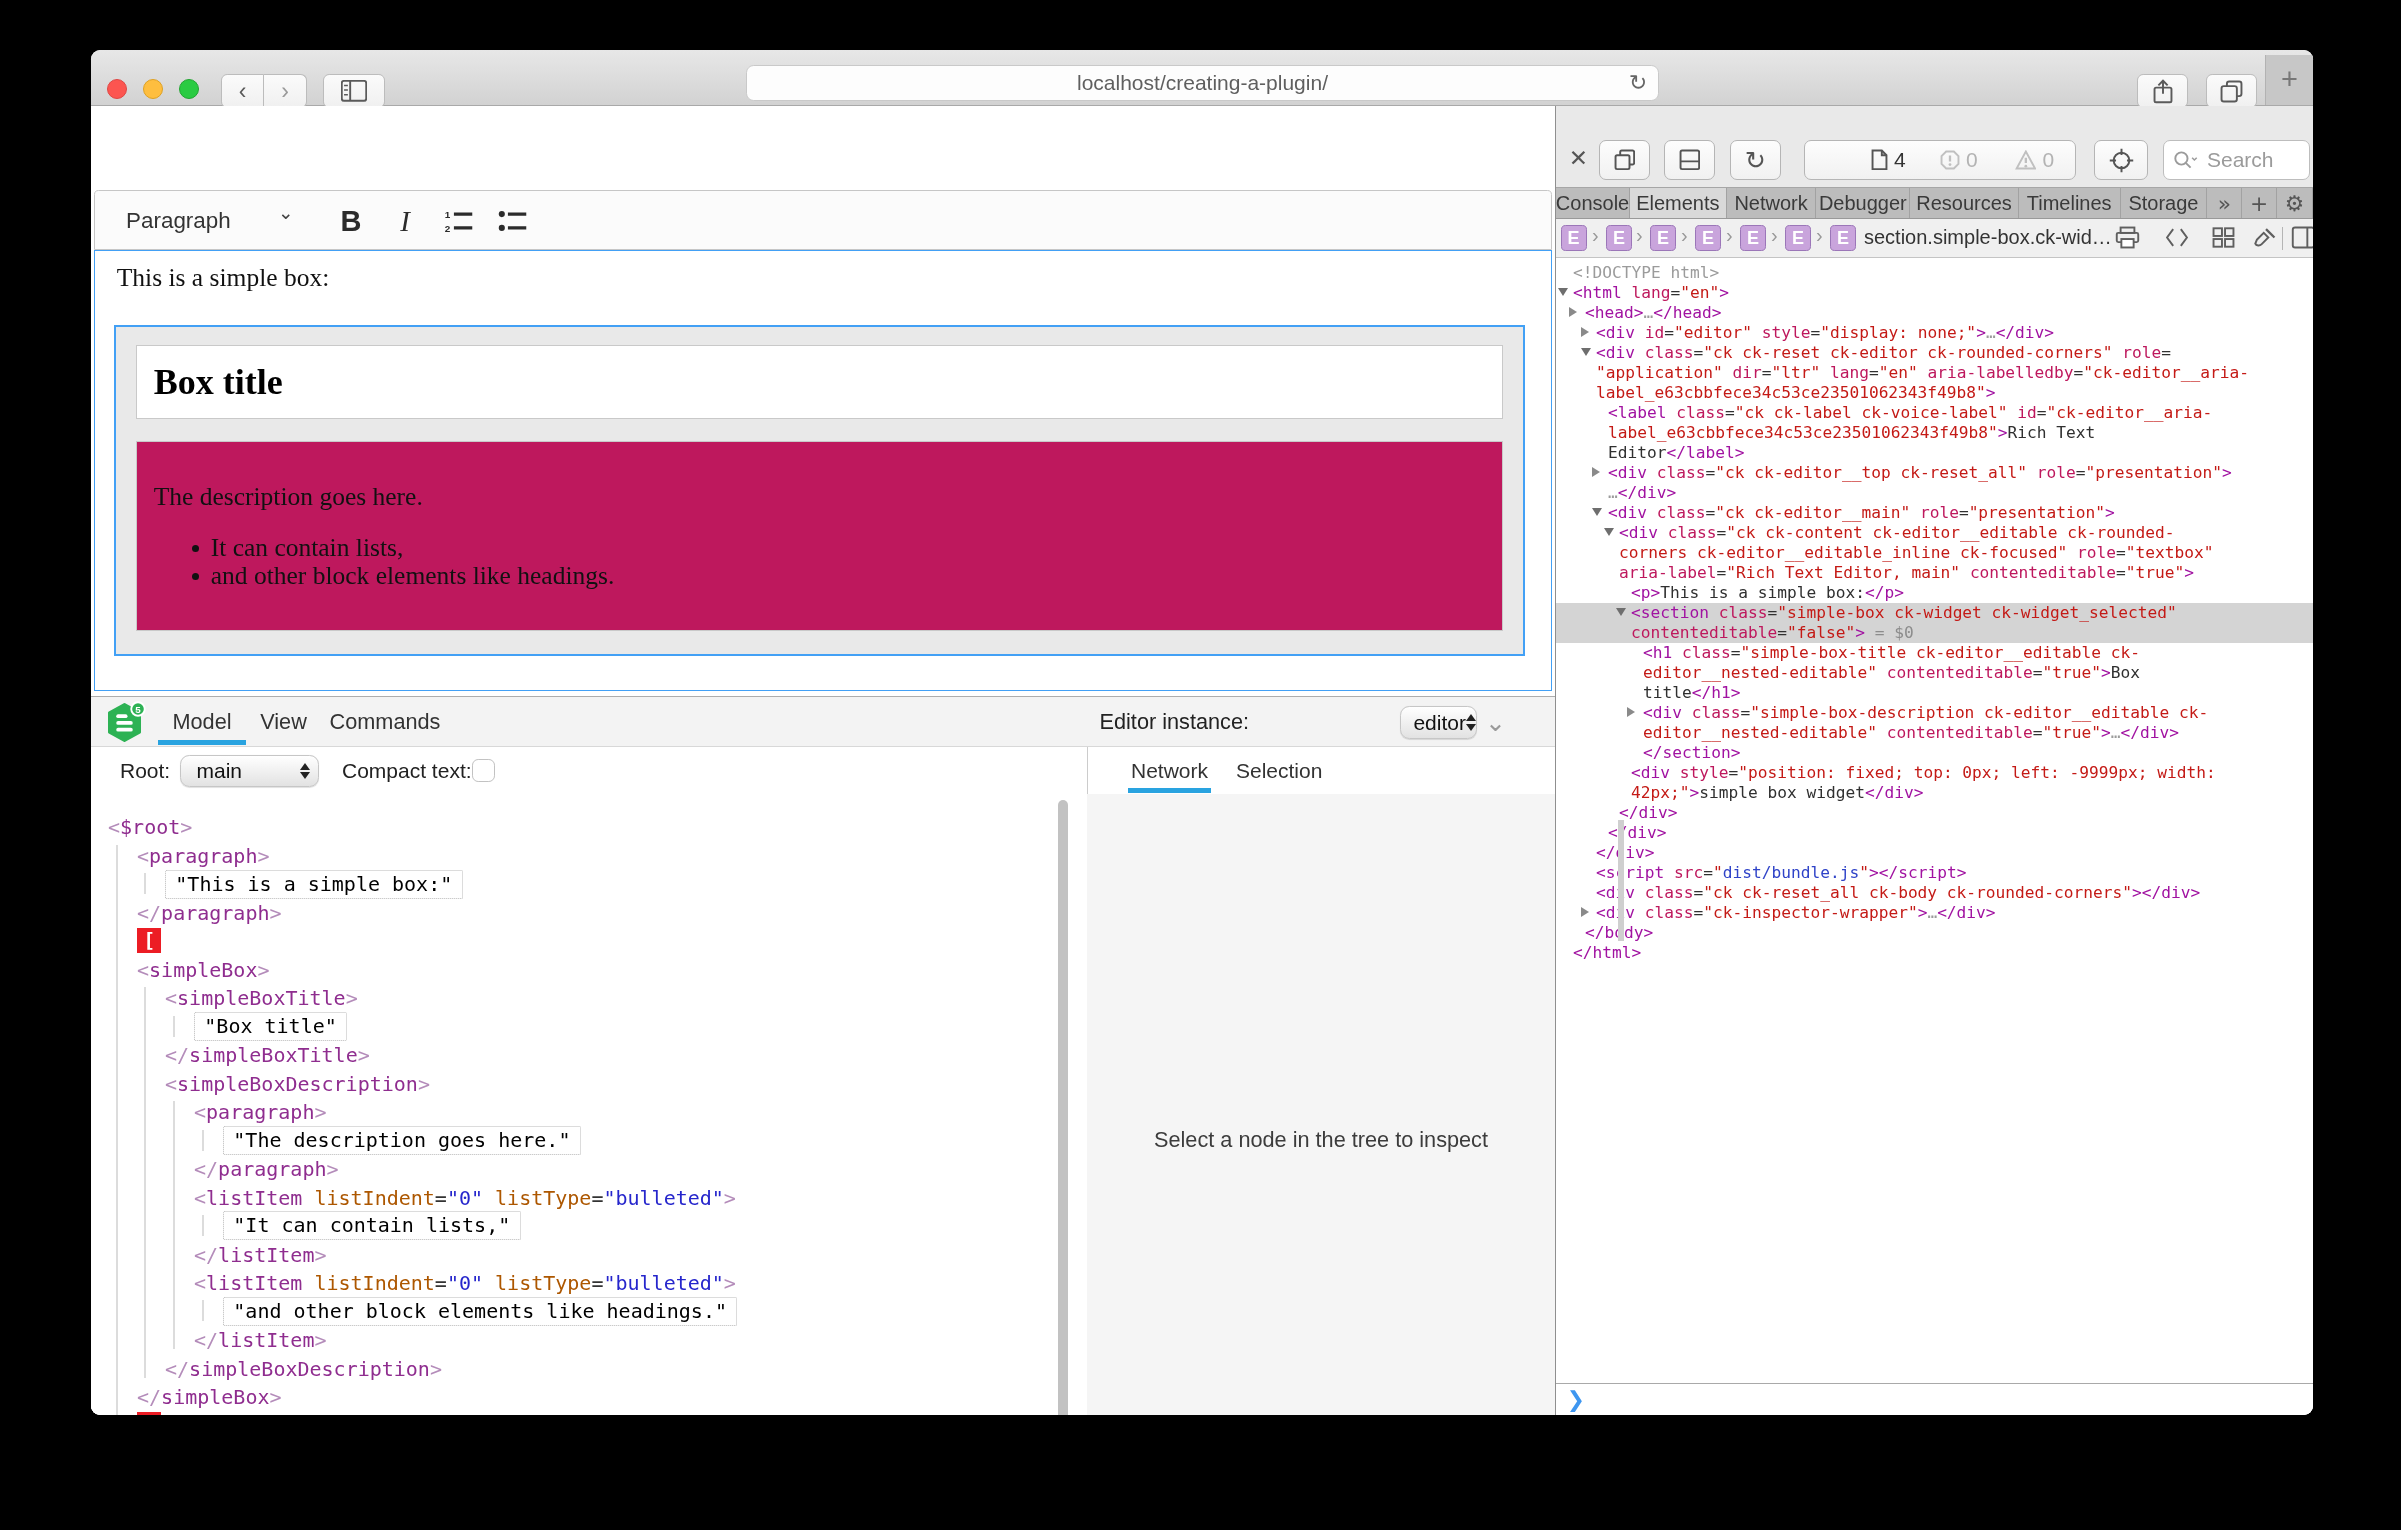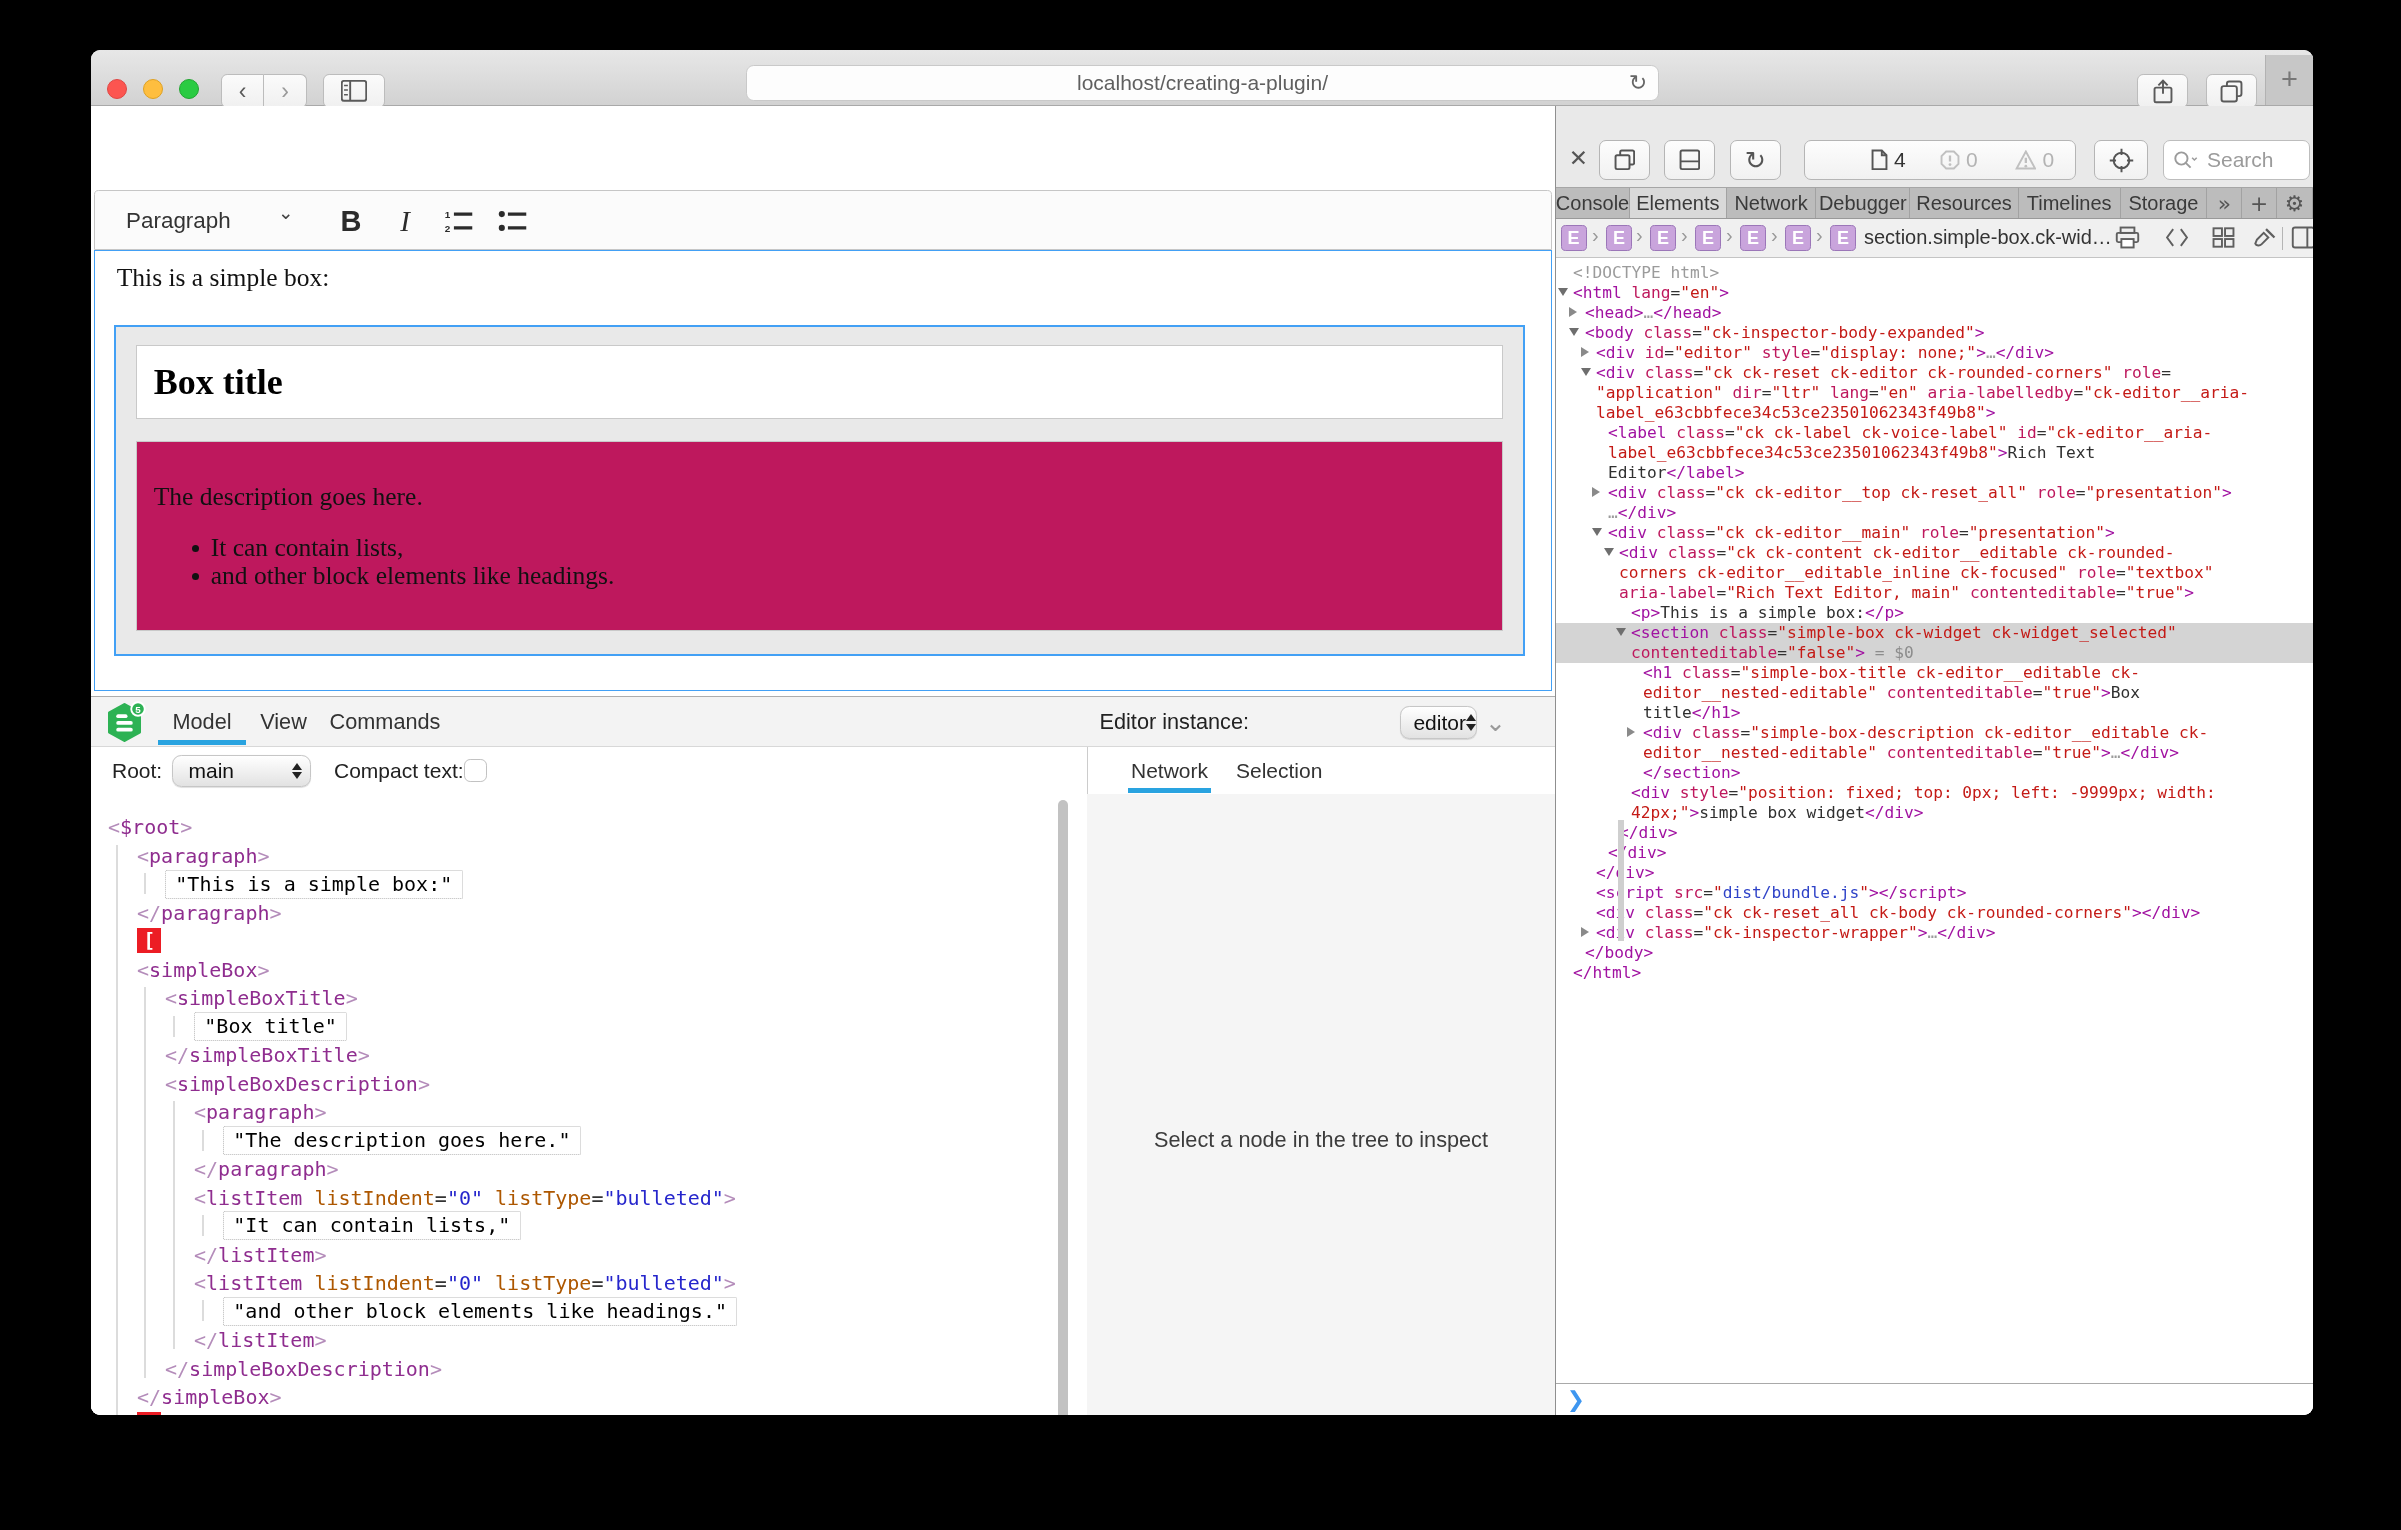--- a/index.html
+++ b/index.html
@@ -53,21 +53,21 @@
   .insp-tab.active::after { content:""; position:absolute; left:0; right:0; bottom:1.5px; height:4.6px; background:#29a3e0; }
   #itab-0 { left:67px; width:88px; } #itab-1 { left:159px; width:67px; } #itab-2 { left:236px; width:116px; }
   #insp-instance-label { position:absolute; right:306px; top:0; height:49px; display:flex; align-items:center; font-size:21.7px; color:#222;margin-left:48px; }
   .mac-select { background:linear-gradient(#ffffff,#e2e2e2); border:0.8px solid #c6c6c6; border-radius:9.3px; display:flex; align-items:center; font-size:21px; color:#111; box-shadow:0 0.8px 0.8px rgba(0,0,0,.12); }
   #insp-instance-select { position:absolute; left:1309px; top:9.3px; width:77px; height:32.5px; padding-left:12.4px; }
   .updown { margin-left:auto; margin-right:7.7px; display:flex; flex-direction:column; gap:2.3px; }
   .updown i { width:0; height:0; border-left:5.4px solid transparent; border-right:5.4px solid transparent; }
   .updown .u { border-bottom:7px solid #222; } .updown .d { border-top:7px solid #222; }
   #insp-collapse { position:absolute; left:1394px; top:10.8px; color:#9a9a9a; font-size:25px; font-family:"DejaVu Sans",sans-serif; }
 
-  #insp-subheader { position:absolute; left:4px; top:50px; width:100%; height:48px; background:#fff; border-bottom:0.8px solid #cfcfcf; }
+  #insp-subheader { position:absolute; left:12px; top:50px; width:100%; height:48px; background:#fff; border-bottom:0.8px solid #cfcfcf; }
   #root-label { position:absolute; left:17px; top:0; height:48px; display:flex; align-items:center; font-size:21px; color:#222; }
   #root-select { position:absolute; left:77px; top:7.7px; width:139px; height:32.5px; padding-left:15.5px; }
   #compact-label { position:absolute; left:239px; top:0; height:48px; display:flex; align-items:center; font-size:21px; color:#222; }
   #compact-box { position:absolute; left:369px; top:12.4px; width:23px; height:23px; background:#fff; border:0.8px solid #c2c2c2; border-radius:6.2px; }
 
   #insp-divider { position:absolute; left:996px; top:50px; width:0.8px; bottom:0; background:#ccc; }
   .side-tab { position:absolute; top:50px; height:47px; display:flex; align-items:center; font-size:21px; color:#333; }
   .side-tab.active::after { content:""; position:absolute; left:-3.1px; right:-3.1px; bottom:1.5px; height:4.6px; background:#29a3e0; }
   #stab-0 { left:1040px; } #stab-1 { left:1145px; }
   #insp-right { position:absolute; left:996px; top:97px; right:0; bottom:0; background:#f5f5f5; }
@@ -428,21 +428,20 @@
               <line x1="21" y1="2" x2="21" y2="28" stroke="#5f5f5f" stroke-width="2.5"></line>
             </svg>
       </span>
     </div>
 
     <div id="dt-code">
       <div id="code-lines" style="padding-top: 4.6px;">
             <div class="code-line" style="padding-left: 17px;"><span class="cg">&lt;!DOCTYPE html&gt;</span></div>
             <div class="code-line" style="padding-left: 17px;"><span class="tri d" style="left: 1.5px;"></span><span class="ct">&lt;html </span><span class="ca">lang</span><span class="cp">=</span><span class="cv">"en"</span><span class="ct">&gt;</span></div>
             <div class="code-line" style="padding-left: 29px;"><span class="tri r" style="left: 13px;"></span><span class="ct">&lt;head&gt;</span><span class="cg">…</span><span class="ct">&lt;/head&gt;</span></div>
-            <div class="code-line" style="padding-left: 29px;"><span class="tri d" style="left: 13px;"></span><span class="ct">&lt;body </span><span class="ca">class</span><span class="cp">=</span><span class="cv">"ck-inspector-body-expanded"</span><span class="ct">&gt;</span></div>
             <div class="code-line" style="padding-left: 40px;"><span class="tri r" style="left: 25px;"></span><span class="ct">&lt;div </span><span class="ca">id</span><span class="cp">=</span><span class="cv">"editor"</span><span class="cp"> </span><span class="ca">style</span><span class="cp">=</span><span class="cv">"display: none;"</span><span class="ct">&gt;</span><span class="cg">…</span><span class="ct">&lt;/div&gt;</span></div>
             <div class="code-line" style="padding-left: 40px;"><span class="tri d" style="left: 25px;"></span><span class="ct">&lt;div </span><span class="ca">class</span><span class="cp">=</span><span class="cv">"ck ck-reset ck-editor ck-rounded-corners"</span><span class="cp"> </span><span class="ca">role</span><span class="cp">=</span></div>
             <div class="code-line" style="padding-left: 40px;"><span class="cv">"application"</span><span class="cp"> </span><span class="ca">dir</span><span class="cp">=</span><span class="cv">"ltr"</span><span class="cp"> </span><span class="ca">lang</span><span class="cp">=</span><span class="cv">"en"</span><span class="cp"> </span><span class="ca">aria-labelledby</span><span class="cp">=</span><span class="cv">"ck-editor__aria-</span></div>
             <div class="code-line" style="padding-left: 40px;"><span class="cv">label_e63cbbfece34c53ce23501062343f49b8"</span><span class="ct">&gt;</span></div>
             <div class="code-line" style="padding-left: 52px;"><span class="ct">&lt;label </span><span class="ca">class</span><span class="cp">=</span><span class="cv">"ck ck-label ck-voice-label"</span><span class="cp"> </span><span class="ca">id</span><span class="cp">=</span><span class="cv">"ck-editor__aria-</span></div>
             <div class="code-line" style="padding-left: 52px;"><span class="cv">label_e63cbbfece34c53ce23501062343f49b8"</span><span class="ct">&gt;</span><span class="cp">Rich Text</span></div>
             <div class="code-line" style="padding-left: 52px;"><span class="cp">Editor</span><span class="ct">&lt;/label&gt;</span></div>
             <div class="code-line" style="padding-left: 52px;"><span class="tri r" style="left: 36px;"></span><span class="ct">&lt;div </span><span class="ca">class</span><span class="cp">=</span><span class="cv">"ck ck-editor__top ck-reset_all"</span><span class="cp"> </span><span class="ca">role</span><span class="cp">=</span><span class="cv">"presentation"</span><span class="ct">&gt;</span></div>
             <div class="code-line" style="padding-left: 52px;"><span class="cg">…</span><span class="ct">&lt;/div&gt;</span></div>
             <div class="code-line" style="padding-left: 52px;"><span class="tri d" style="left: 36px;"></span><span class="ct">&lt;div </span><span class="ca">class</span><span class="cp">=</span><span class="cv">"ck ck-editor__main"</span><span class="cp"> </span><span class="ca">role</span><span class="cp">=</span><span class="cv">"presentation"</span><span class="ct">&gt;</span></div>

